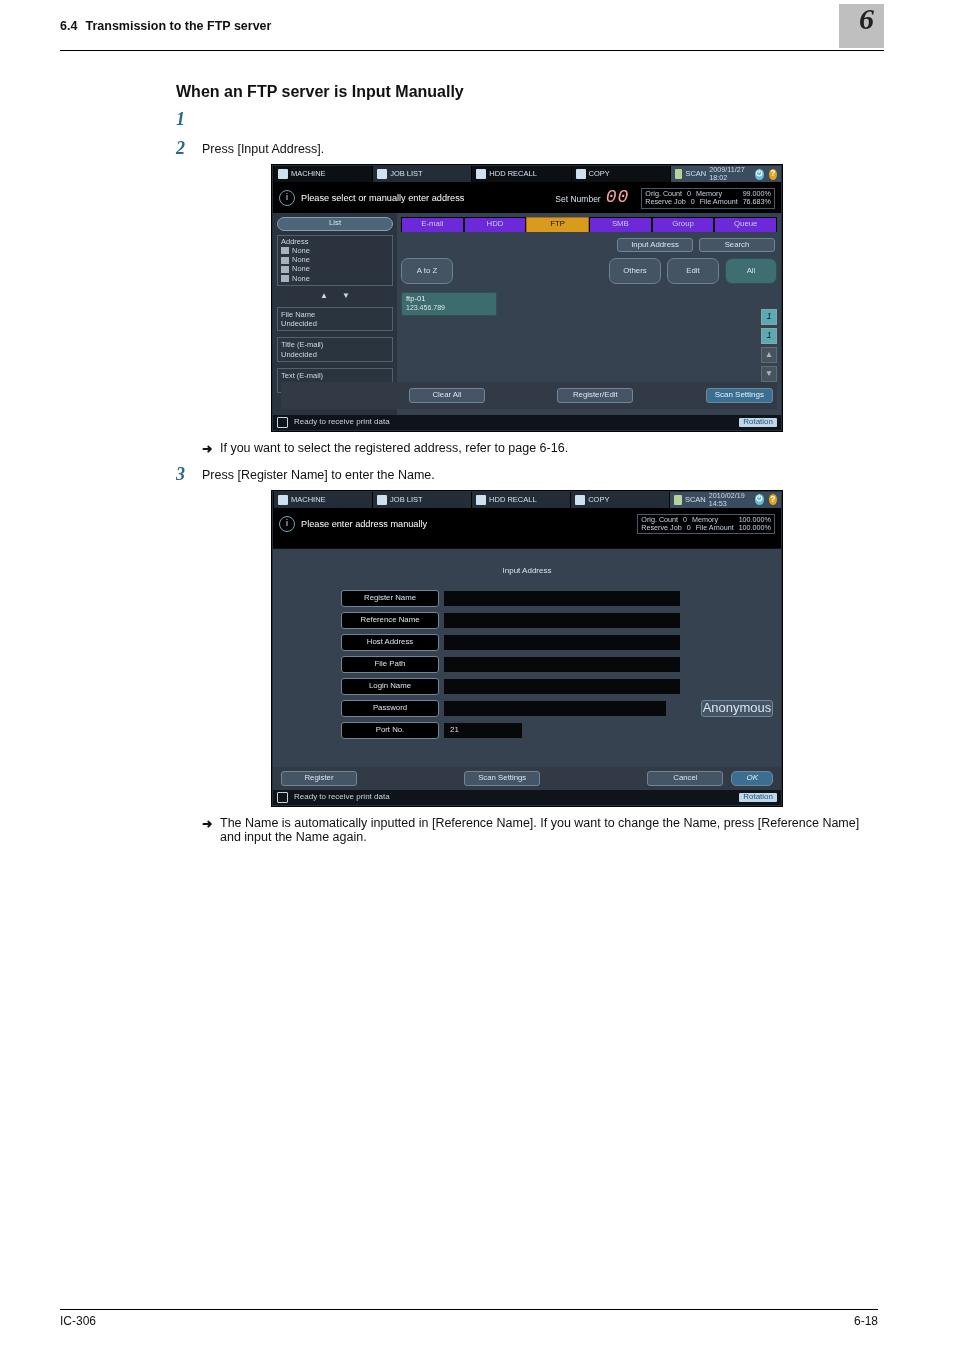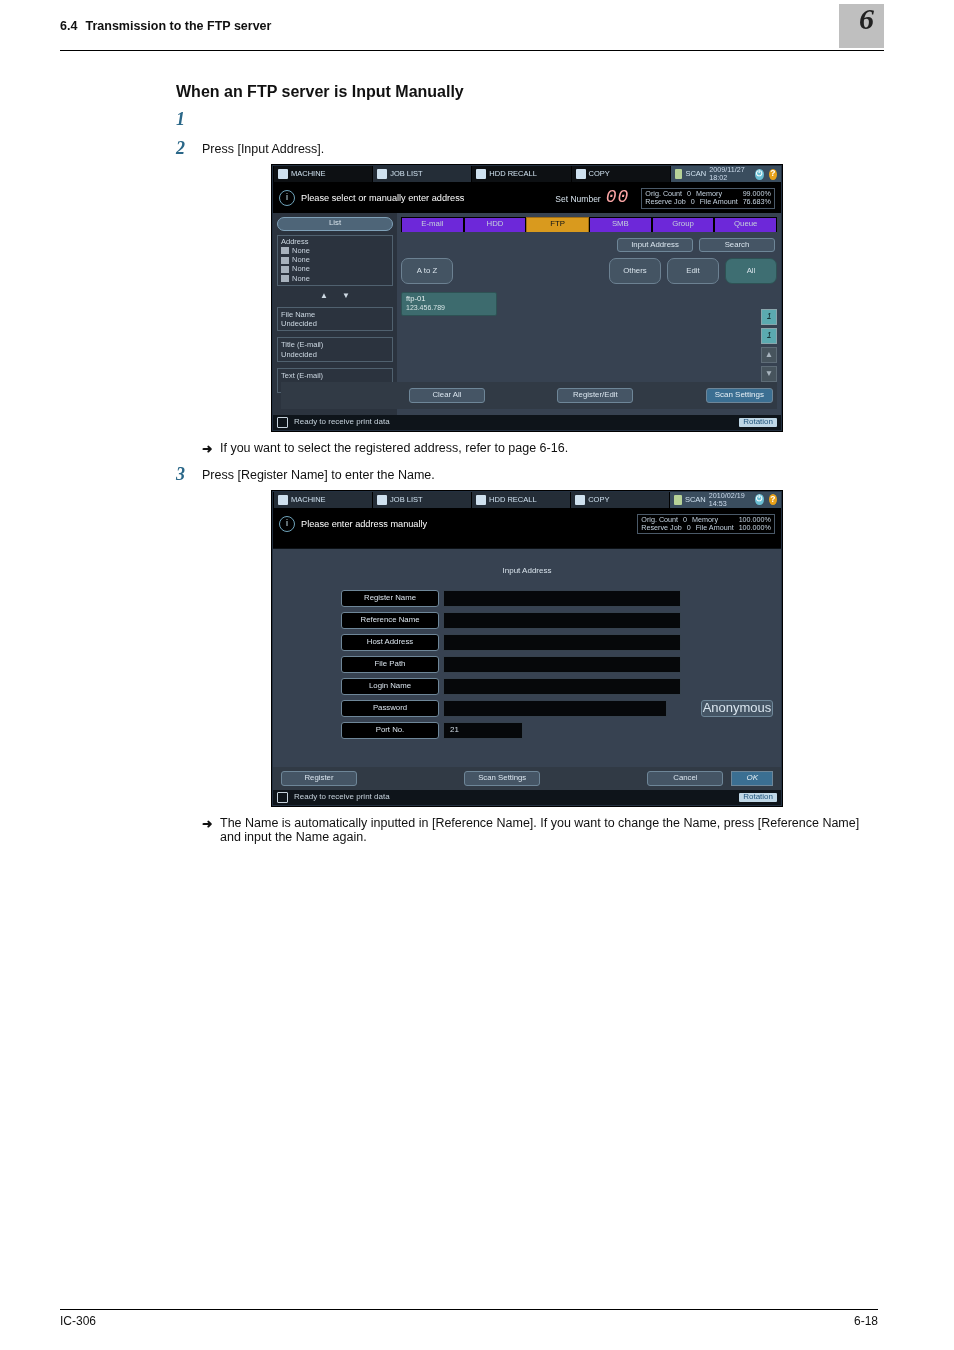--- a/index.html
+++ b/index.html
@@ -96,21 +96,21 @@
   
   .s2-body{background:var(--panel-bg);padding:6px 8px 8px 8px;position:relative;}
   .input-title{display:flex;justify-content:center;margin:18px 0 14px 0;}
   .input-title span{font-size:8px;color:#d7e1ea;}
   .rowf{display:flex;align-items:center;gap:4px;margin-top:5px;margin-left:60px;}
   .lblbtn{border:1px solid #6e8698;background:#000000;color:#d9e3ec;border-radius:3px;font-size:7.8px;width:96px;height:15px;display:flex;align-items:center;justify-content:center;}
   .val-field{height:15px;flex:1;max-width:236px;background:var(--field-black);border:1px solid #36424e;}
   .val-field.port{max-width:72px;color:#cfdae4;display:flex;align-items:center;padding-left:6px;font-size:8px;}
   .anobtn{border:1px solid #6e8698;background:#455565;border-radius:3px;color:#dae5ee;font-size:13px;min-width:70px;height:15px;display:flex;align-items:center;justify-content:center;margin-left:30px;}
   .s2-bottom{display:flex;align-items:center;gap:8px;padding:4px 8px 4px 8px;background:#313a45;}
-  .okbtn{border:1px solid #6e8698;border-radius:0;color:#e6f0f6;background:#3b6f92;font-size:8px;padding:2px 14px;font-style:italic;}
+  .okbtn{border:1px solid #6e8698;border-radius:5px;color:#e6f0f6;background:#3b6f92;font-size:8px;padding:2px 14px;font-style:italic;}
 
   .page-footer{position:absolute;bottom:22px;left:60px;right:76px;display:flex;font-size:12px;border-top:1px solid #000;padding-top:4px;}
   .page-footer .r{margin-left:auto;}
 </style>
 </head>
 <body>
 
 <div class="page">
 
   <div class="hdr-line">

